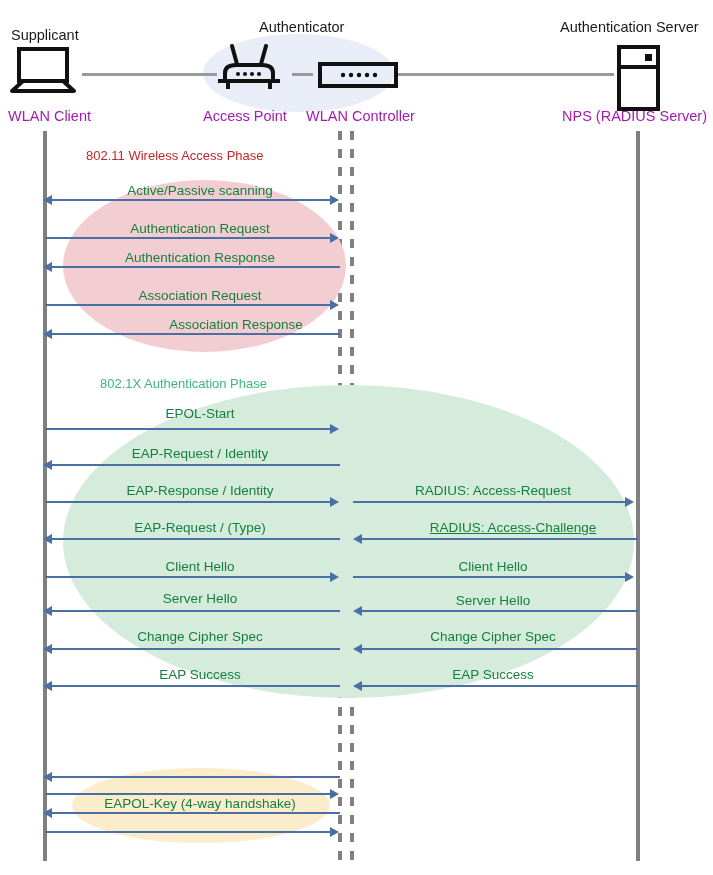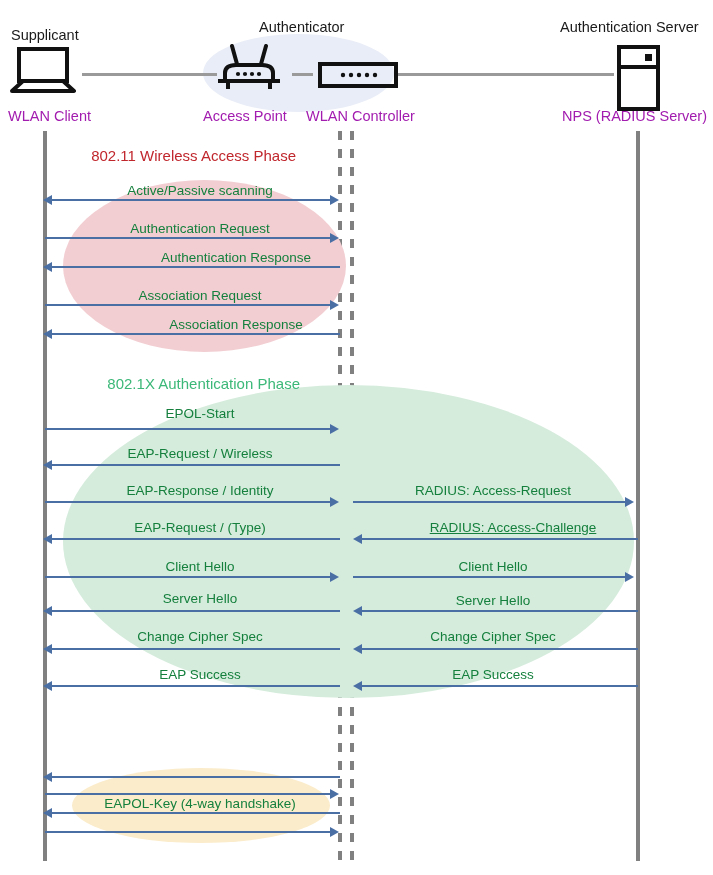--- a/index.html
+++ b/index.html
@@ -60,22 +60,22 @@
     );
   }
   
   .phase-blob {
     position: absolute;
     border-radius: 50%;
   }
   
   .phase-heading {
     position: absolute;
-    font-size: 15px;
-    text-align: right;
+    font-size: 13px;
+    text-align: left;
     line-height: 19px;
     white-space: pre-line;
   }
   
   .arrow {
     position: absolute;
     height: 2px;
     background: #4a6fa5;
   }
   .arrowhead {
@@ -173,37 +173,37 @@
 
   <div class="msg-label" style="left:200px; top:183px;">Active/Passive scanning</div>
   <div class="arrow" style="left:50px; top:199px; width:282px;"></div>
   <div class="arrowhead left" style="left:43px;  top:195px;"></div>
   <div class="arrowhead right" style="left:330px; top:195px;"></div>
 
   <div class="msg-label" style="left:200px; top:221px;">Authentication Request</div>
   <div class="arrow" style="left:45px; top:237px; width:287px;"></div>
   <div class="arrowhead right" style="left:330px; top:233px;"></div>
 
-  <div class="msg-label" style="left:200px; top:250px;margin-left:36px;">Authentication Response</div>
+  <div class="msg-label" style="left:200px; top:250px;">Authentication Response</div>
   <div class="arrow" style="left:50px; top:266px; width:290px;"></div>
   <div class="arrowhead left" style="left:43px; top:262px;"></div>
 
   <div class="msg-label" style="left:200px; top:288px;">Association Request</div>
   <div class="arrow" style="left:45px; top:304px; width:287px;"></div>
   <div class="arrowhead right" style="left:330px; top:300px;"></div>
 
   <div class="msg-label" style="left:200px; top:317px;margin-left:36px;">Association Response</div>
   <div class="arrow" style="left:50px; top:333px; width:290px;"></div>
   <div class="arrowhead left" style="left:43px; top:329px;"></div>
 
   <div class="msg-label" style="left:200px; top:406px;">EPOL-Start</div>
   <div class="arrow" style="left:45px; top:428px; width:287px;"></div>
   <div class="arrowhead right" style="left:330px; top:424px;"></div>
 
-  <div class="msg-label" style="left:200px; top:446px;">EAP-Request / Wireless</div>
+  <div class="msg-label" style="left:200px; top:446px;">EAP-Request / Identity</div>
   <div class="arrow" style="left:50px; top:464px; width:290px;"></div>
   <div class="arrowhead left" style="left:43px; top:460px;"></div>
 
   <div class="msg-label" style="left:200px; top:483px;">EAP-Response / Identity</div>
   <div class="arrow" style="left:45px; top:501px; width:287px;"></div>
   <div class="arrowhead right" style="left:330px; top:497px;"></div>
 
   <div class="msg-label" style="left:200px; top:520px;">EAP-Request / (Type)</div>
   <div class="arrow" style="left:50px; top:538px; width:290px;"></div>
   <div class="arrowhead left" style="left:43px; top:534px;"></div>

